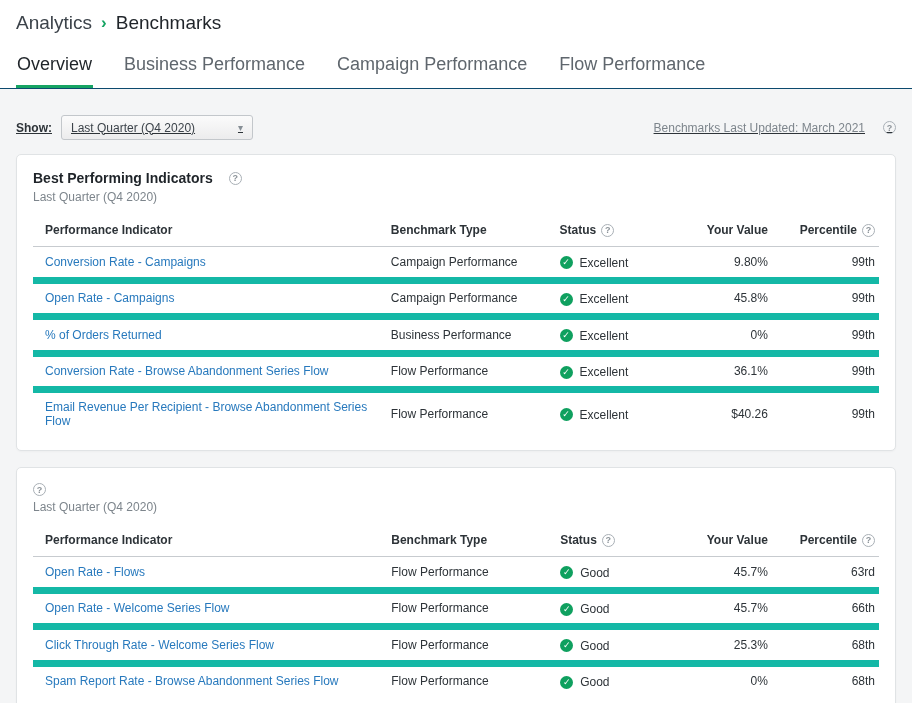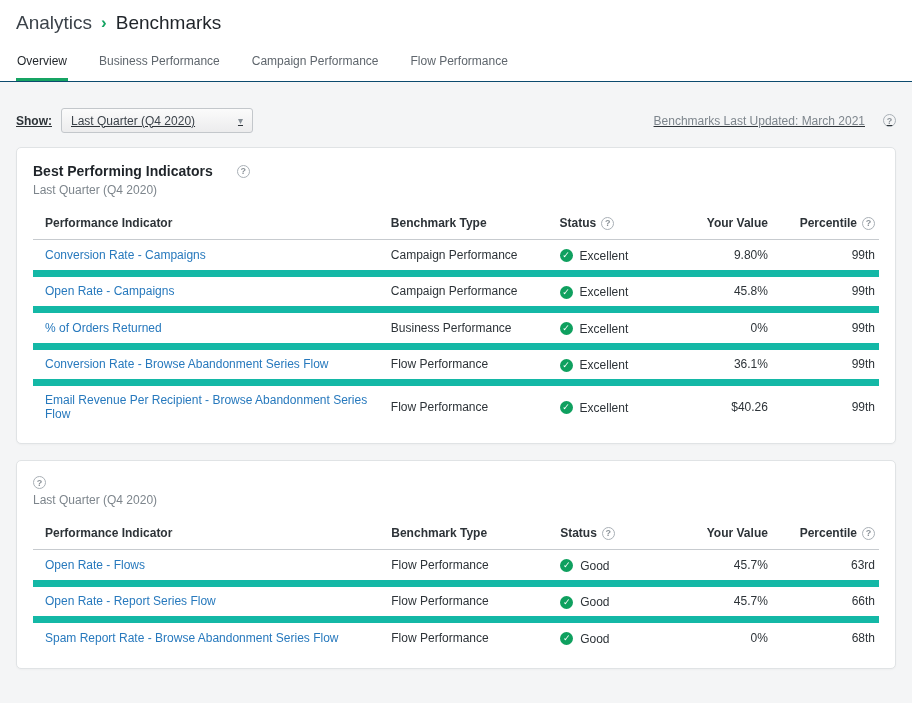--- a/index.html
+++ b/index.html
@@ -9,21 +9,21 @@
     font-family: "Liberation Sans", sans-serif;
     background: #f4f5f6; color: #2d3338; font-size: 13px;
   }
   
   .header { background: #fff; border-bottom: 1px solid #0c4a6e; padding: 12px 16px 0; }
   .breadcrumb { font-size: 19px; color: #333a40; margin-bottom: 12px; display: flex; align-items: center; }
   .breadcrumb .parent { color: #3c434a; cursor: pointer; }
   .breadcrumb .sep { color: #16a463; margin: 0 9px; font-size: 17px; font-weight: bold; }
   .breadcrumb .current { color: #1f2429; text-align: right; }
   .tabs { display: flex; gap: 30px; }
-  .tab { padding: 8px 1px 13px; font-size: 12px; color: #5f666d; cursor: pointer; }
+  .tab { padding: 8px 1px 13px; font-size: 18px; color: #5f666d; cursor: pointer; }
   .tab.active { color: #1f2429; padding-bottom: 10px; border-bottom: 3px solid #16a463; }
   
   main { padding: 0 16px; }
   .toolbar { display: flex; align-items: center; margin: 26px 0 14px; text-decoration: underline; }
   .show-label { font-weight: bold; font-size: 12px; margin-right: 9px; color: #2d3338; }
   .dropdown {
     width: 192px; height: 25px; border: 1px solid #c3c7cb; border-radius: 3px;
     background: linear-gradient(#fbfbfb, #ececed);
     display: flex; align-items: center; justify-content: space-between;
     padding: 0 9px; font-size: 12px; color: #3c434a; cursor: pointer;
@@ -34,21 +34,21 @@
     display: inline-flex; align-items: center; justify-content: center;
     width: 13px; height: 13px; border-radius: 50%;
     border: 1px solid #a9b0b6; color: #8b9298;
     font-size: 9px; font-weight: bold; flex: 0 0 auto; cursor: pointer;
   }
   
   .card {
     background: #fff; border: 1px solid #e0e3e5; border-radius: 5px;
     padding: 15px 16px; margin-bottom: 16px; box-shadow: 0 1px 2px rgba(0,0,0,0.03);
   }
-  .card-title-row { display: flex; align-items: center; gap: 24px; }
+  .card-title-row { display: flex; align-items: center; gap: 16px; }
   .card-title-row h2 { font-size: 14px; margin: 0; color: #1f2429; font-weight: bold; }
   .card-subtitle { font-size: 12px; color: #7d858c; margin-top: 4px; }
   
   table { width: 100%; border-collapse: collapse; margin-top: 10px; font-size: 12px; }
   th {
     text-align: left; padding: 9px 8px 9px 12px; font-weight: bold;
     color: #2d3338; border-bottom: 1px solid #c7cbcf; font-size: 12px; white-space: nowrap;
   }
   th .th-inner { display: inline-flex; align-items: center; gap: 5px; }
   td { padding: 7px 8px 7px 12px; border-bottom: 7px solid #14b8a6; color: #2d3338; }
@@ -215,28 +215,38 @@
             <td><a class="link" href="#">Open Rate - Flows</a></td>
             <td>Flow Performance</td>
             <td><span class="status">
                 <span class="icon-check">✓</span>
                 <span>Good</span>
               </span></td>
             <td class="num">45.7%</td>
             <td class="num">63rd</td>
           </tr>
           <tr>
-            <td><a class="link" href="#">Open Rate - Report Series Flow</a></td>
+            <td><a class="link" href="#">Open Rate - Welcome Series Flow</a></td>
             <td>Flow Performance</td>
             <td><span class="status">
                 <span class="icon-check">✓</span>
                 <span>Good</span>
               </span></td>
             <td class="num">45.7%</td>
             <td class="num">66th</td>
+          </tr>
+          <tr>
+            <td><a class="link" href="#">Click Through Rate - Welcome Series Flow</a></td>
+            <td>Flow Performance</td>
+            <td><span class="status">
+                <span class="icon-check">✓</span>
+                <span>Good</span>
+              </span></td>
+            <td class="num">25.3%</td>
+            <td class="num">68th</td>
           </tr>
           <tr>
             <td><a class="link" href="#">Spam Report Rate - Browse Abandonment Series Flow</a></td>
             <td>Flow Performance</td>
             <td><span class="status">
                 <span class="icon-check">✓</span>
                 <span>Good</span>
               </span></td>
             <td class="num">0%</td>
             <td class="num">68th</td>

